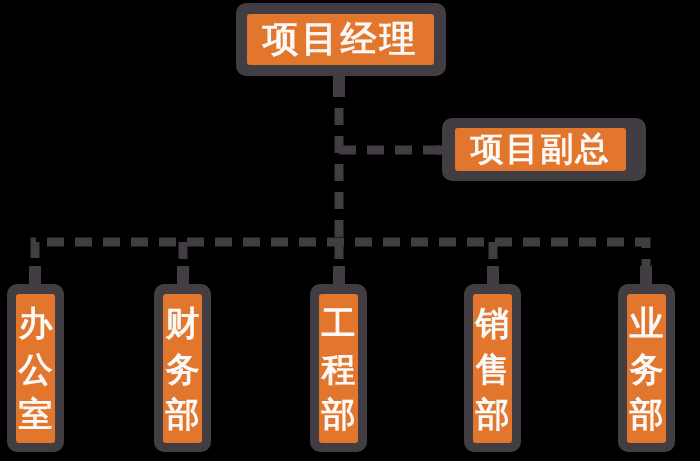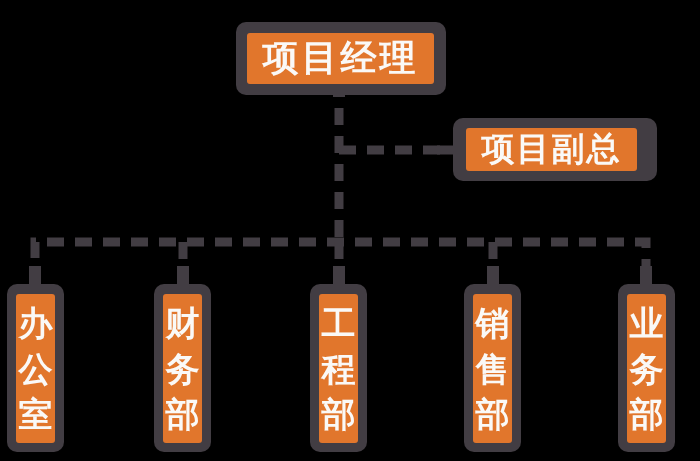--- a/index.html
+++ b/index.html
@@ -40,24 +40,24 @@
     position:absolute;
     background:var(--orange);
     border-radius:3px;
     display:flex;
     align-items:center;
     justify-content:center;
     color:var(--text);
     font-weight:700;
   }
   
-  .node-root{left:236px;top:22px;width:210px;height:73px;}
+  .node-root{left:236px;top:3px;width:210px;height:73px;}
   .node-root .fill{left:11px;top:11px;width:187px;height:51px;font-size:36px;letter-spacing:3px;}
   
-  .node-staff{left:453px;top:118px;width:204px;height:63px;}
+  .node-staff{left:442px;top:118px;width:204px;height:63px;}
   .node-staff .fill{left:13px;top:10px;width:171px;height:43px;font-size:33px;letter-spacing:2px;}
   
   .node-dept{top:284px;width:57px;height:168px;}
   .node-dept .fill{
     left:9px;top:10px;width:39px;height:149px;
     flex-direction:column;
     justify-content:space-evenly;
     font-size:34px;
     line-height:1;
     padding:1px 0;

